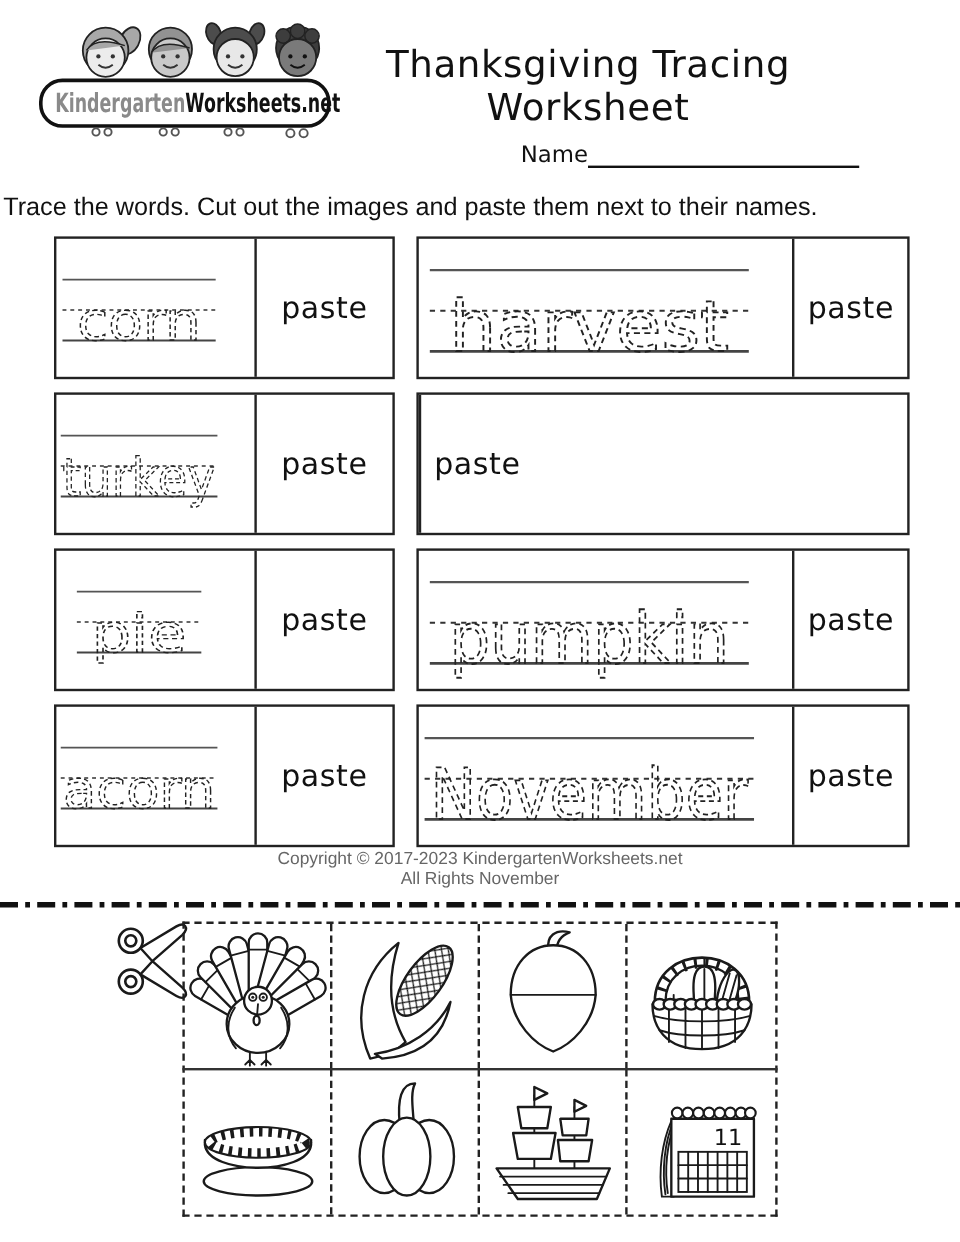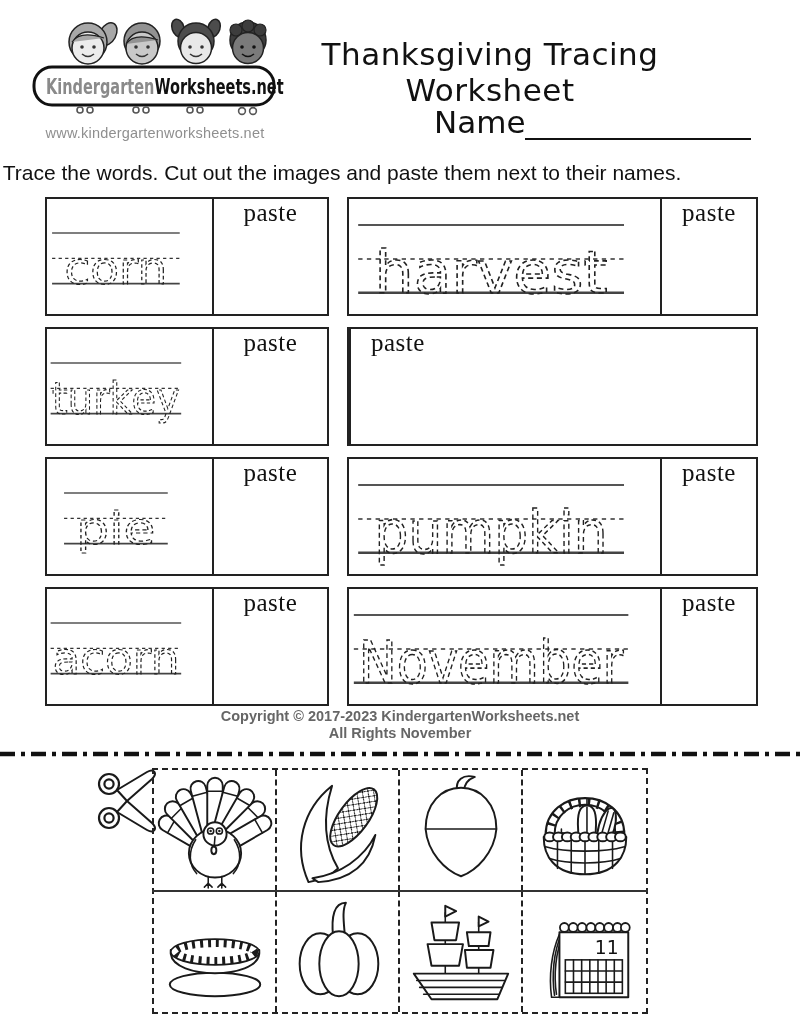--- a/index.html
+++ b/index.html
@@ -13,48 +13,48 @@
   .banner-text{position:absolute;left:16px;top:60px;width:220px;height:30px;line-height:30px;
       font-size:22px;font-weight:bold;white-space:nowrap;transform:scaleX(.66);transform-origin:left center;
       font-family:"DejaVu Sans",sans-serif;}
   .brand-gray{color:#8a8a8a;}
   .brand-black{color:#111;}
   .logo-url{position:absolute;left:0;top:113px;width:250px;text-align:center;font-size:14.5px;
       color:#8f8f8f;font-family:"Liberation Sans",sans-serif;letter-spacing:.2px;}
 
   .title{left:270px;top:36px;width:440px;text-align:center;font-size:31px;letter-spacing:.5px;color:#111;}
   .name-row{left:434px;top:104px;display:flex;align-items:flex-end;}
-  .name-label{font-size:31px;color:#111;}
+  .name-label{font-size:19px;color:#111;}
   .name-line{width:226px;height:34px;border-bottom:2px solid #111;}
 
   .instruction{left:0;top:161px;width:684px;text-align:center;font-size:21px;color:#111;
       font-family:"Liberation Sans",sans-serif;}
 
   
   .trace-grid{left:45px;top:197px;width:713px;}
   .trow{display:flex;margin-bottom:11px;height:119px;}
   .tcell{box-sizing:border-box;border:2px solid #222;background:#fff;display:flex;gap:27px;}
   .tcell.left{width:305px;margin-right:18px;}
   .tcell.right{width:442px;}
   .word-area{flex:1;overflow:hidden;}
   .word-area svg{display:block;width:100%;height:100%;}
-  .paste-box{box-sizing:border-box;border-left:2px solid #222;display:flex;align-items:flex-start;justify-content:center;font-family:Liberation Serif, serif;}
+  .paste-box{box-sizing:border-box;border-left:2px solid #222;display:flex;align-items:center;justify-content:center;}
   .tcell.left .paste-box{width:115px;}
   .tcell.right .paste-box{width:96px;}
   .paste-box span{font-size:25px;color:#111;letter-spacing:.5px;}
   svg.trace text{font-family:"DejaVu Sans",sans-serif;font-size:61px;fill:none;stroke:#222;
       stroke-width:1.6px;stroke-dasharray:5 3.6;text-anchor:middle;}
   line.gl{stroke:#555;}
   line.gl.top{stroke-width:2;}
   line.gl.mid{stroke:#333;stroke-width:1.6;stroke-dasharray:4.5 4.5;}
   line.gl.base{stroke:#444;stroke-width:2.4;}
 
   
   .copyright{left:0;top:708px;width:800px;text-align:center;font-size:14.5px;color:#666;
-      font-family:"Liberation Sans",sans-serif;line-height:17px;font-weight:bold;}
+      font-family:"Liberation Sans",sans-serif;line-height:17px;}
 
   .cutline{left:0;top:748px;}
   .scissors{left:96px;top:764px;}
 
   
   .img-grid{left:152px;top:768px;width:496px;height:246px;box-sizing:border-box;
       border:2px dashed #222;display:grid;grid-template-columns:repeat(4,1fr);grid-template-rows:1fr 1fr;}
   .img-cell{box-sizing:border-box;border-right:2px dashed #222;display:flex;align-items:center;justify-content:center;}
   .img-cell.last{border-right:none;}
   .mid-line{position:absolute;left:-2px;top:120px;width:496px;border-top:2.5px solid #333;}
@@ -118,21 +118,20 @@
         <circle cx="116" cy="98" r="3"></circle>
       <circle cx="160" cy="98" r="3"></circle>
         <circle cx="170" cy="98" r="3"></circle>
       <circle cx="212" cy="99" r="3.4"></circle>
         <circle cx="223" cy="99" r="3.4"></circle>
     </g>
   </svg>
   <div class="banner-text">
     <span class="brand-gray">Kindergarten</span><span class="brand-black">Worksheets.net</span>
   </div>
-  <div class="logo-url">www.kindergartenworksheets.net</div>
 </div>
 
 <div class="abs title">Thanksgiving Tracing Worksheet</div>
 
 <div class="abs name-row">
   <span class="name-label">Name</span>
   <div class="name-line"></div>
 </div>
 
 <div class="abs instruction">Trace the words. Cut out the images and paste them next to their names.</div>

